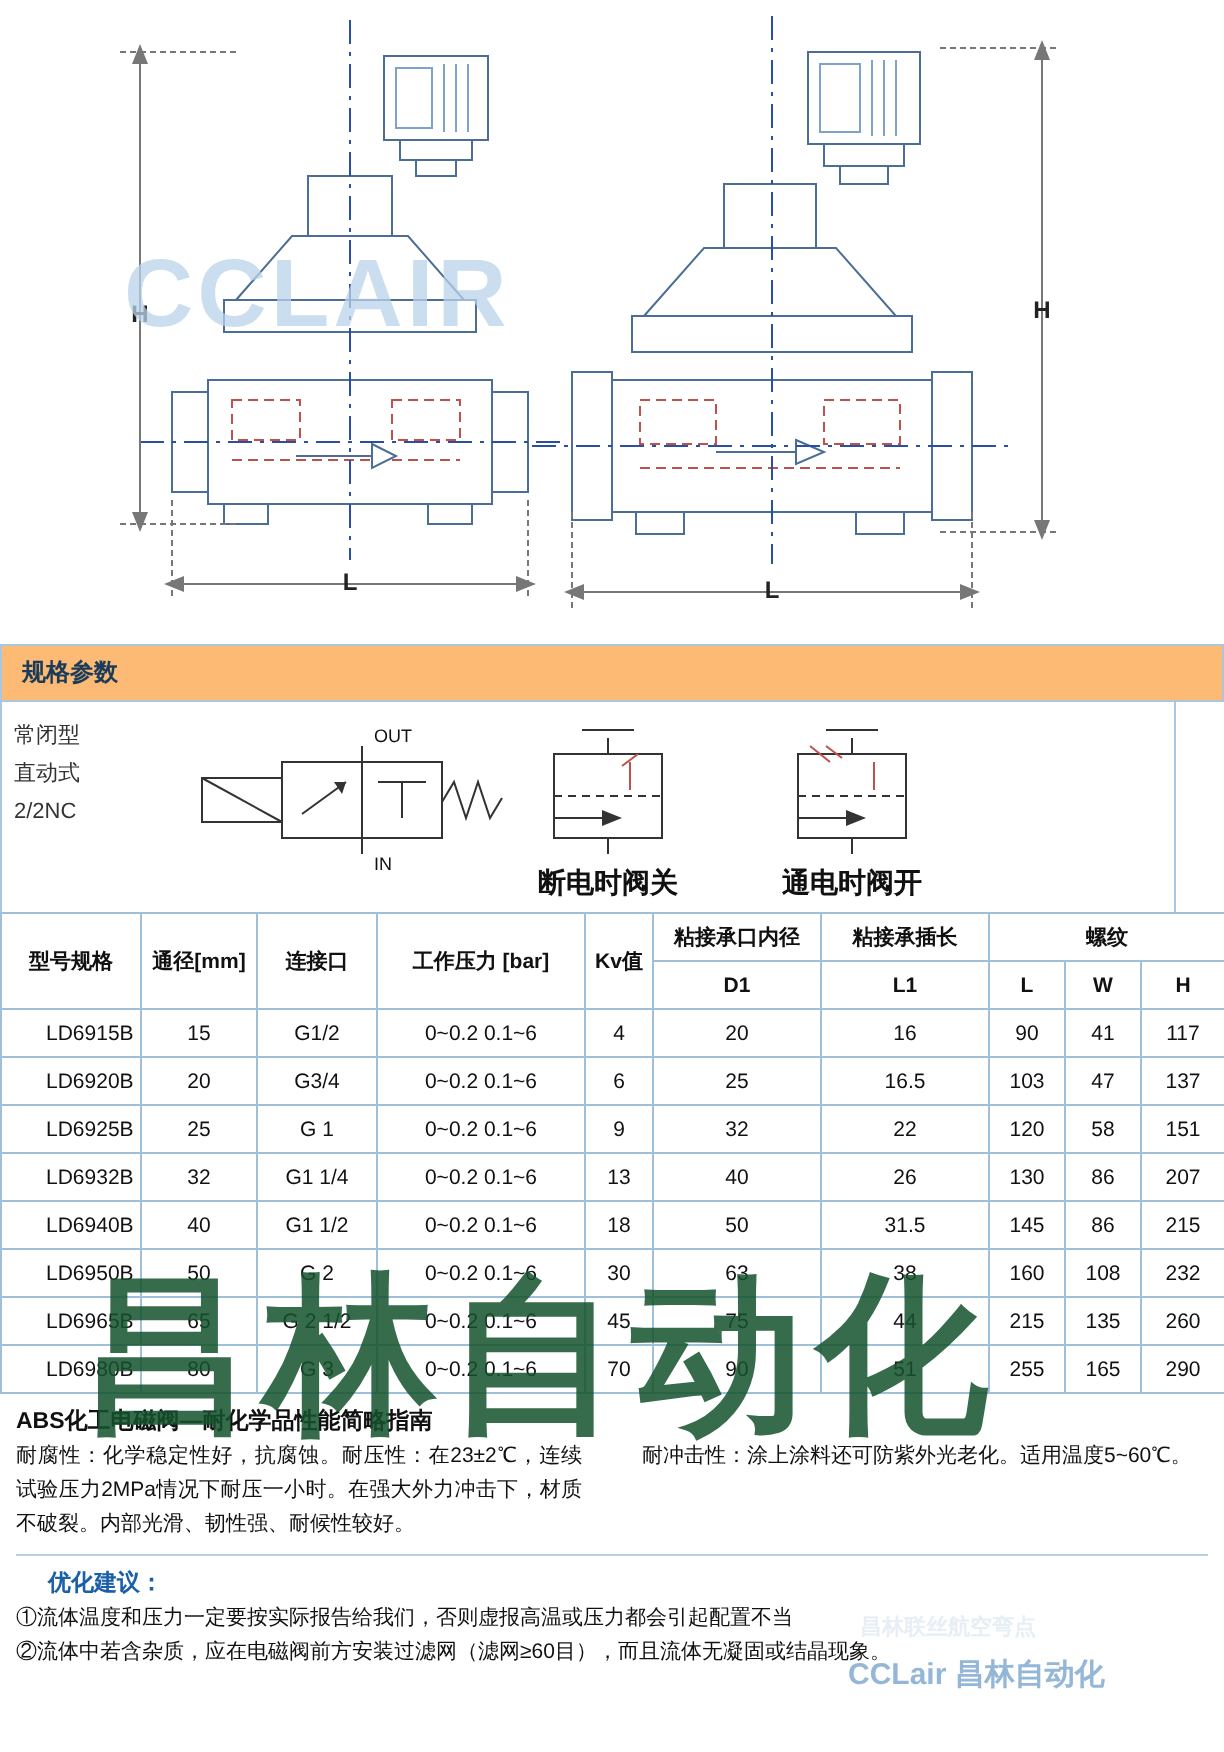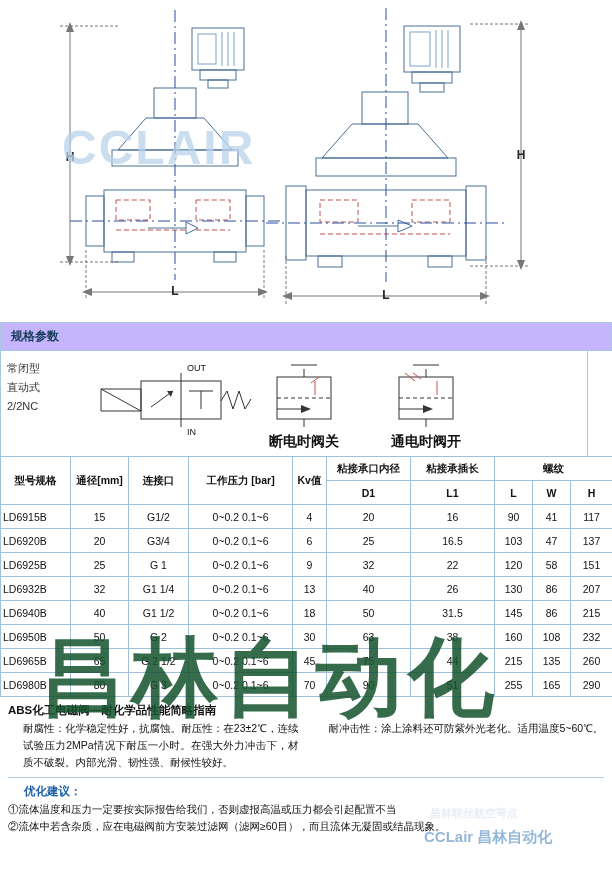--- a/index.html
+++ b/index.html
@@ -28,21 +28,21 @@
     pointer-events:none;
     white-space:nowrap;
   }
   .wm1{left:62px;top:120px;font-size:48px;}
   .wm2{left:40px;top:620px;font-size:86px;color:#14532d;opacity:.85;letter-spacing:6px;}
   .wm3{left:424px;top:828px;font-size:15px;color:#8fb4d6;opacity:.95;letter-spacing:0;}
   .wm4{left:430px;top:806px;font-size:11px;color:#dfe9f2;letter-spacing:0;}
 
   
   .secbar{
-    background:#c4b5fd;
+    background:#fdba74;
     color:#1a3c5a;
     font-weight:bold;
     font-size:12px;
     padding:5px 10px;
     border:1px solid #a9c7e0;
     box-sizing:border-box;
     width:612px;
   }
 
   
@@ -57,39 +57,39 @@
   table{border-collapse:collapse;width:612px;table-layout:fixed;}
   th,td{
     border:1px solid #9fc0db;
     text-align:center;
     font-size:10.5px;
     padding:3px 1px;
     color:#111;
     background:transparent;
   }
   thead th{font-weight:bold;font-size:10.5px;}
-  tbody td:first-child{text-align:left;padding-left:2px;}
+  tbody td:first-child{text-align:left;padding-left:22px;}
   .rowh{height:24px;}
 
   
   .btitle{
     font-weight:bold;font-size:11.5px;color:#111;
     padding:6px 8px 2px 8px;
   }
   .bpara{
     font-size:10.5px;line-height:17px;color:#111;
     padding:0 8px 2px 8px;
     text-align:justify;
   }
   .blue-head{
     color:#1a5fa8;font-weight:bold;font-size:11.5px;
     padding:6px 8px 2px 24px;
   }
   .advice{font-size:10.5px;line-height:17px;color:#111;padding:0 8px;}
-  .two-col{display:flex;gap:14px;padding-left:15px;}
+  .two-col{display:flex;gap:14px;}
   .two-col .c{flex:1;}
   .sep{height:1px;background:#b8cfe3;margin:4px 8px 0 8px;}
 </style>
 </head>
 <body>
 
 <div class="wrap">
 
   <div class="drawing">
     <svg width="612" height="322">

